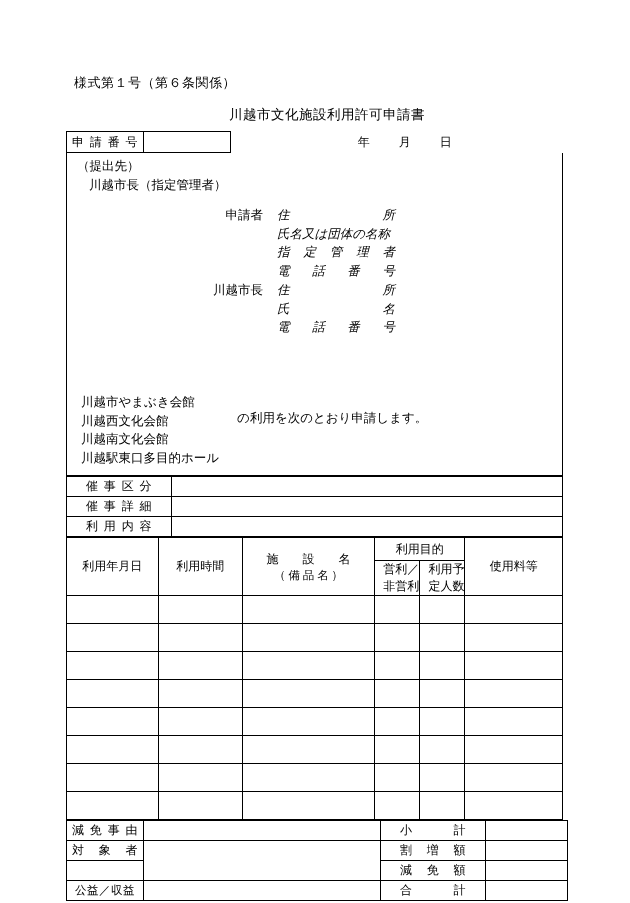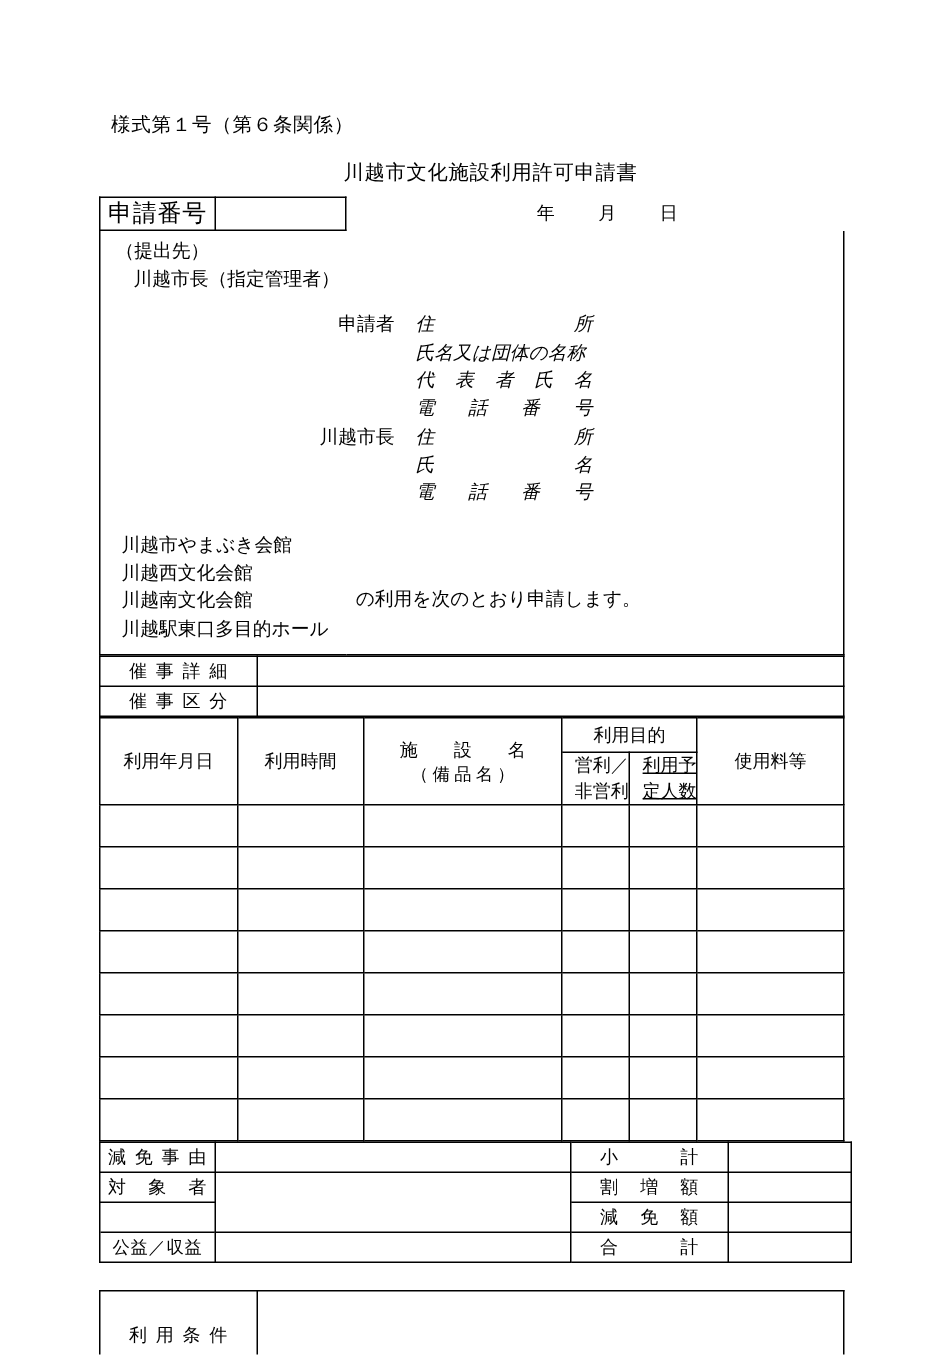--- a/index.html
+++ b/index.html
@@ -48,21 +48,21 @@
   }
 
   
   .top-table {
     width: 497px;
   }
   .cell-label {
     text-align: center;
     height: 20px;
     letter-spacing: 0.5px;
-    font-size: 16px;
+    font-size: 12px;
   }
   .spread {
     display: inline-block;
     text-align: justify;
     text-align-last: justify;
   }
   .w5 { width: 76px; }
 
   .date-row {
     border: none !important;
@@ -116,20 +116,21 @@
 
   .venues-wrap {
     margin-top: 16px;
     display: flex;
     align-items: center;
     padding-left: 14px;
   }
   .venues {
     font-size: 12.5px;
     line-height: 1.48;
+    margin-top: 40px;
   }
   .apply-text {
     font-size: 12.5px;
     margin-left: 18px;
     padding-top: 16px;
   }
 
   
   .event-table { width: 497px; }
   .event-table td { height: 19px; }
@@ -139,21 +140,21 @@
     letter-spacing: 0.5px;
   }
 
   
   .usage-table { width: 497px; }
   .usage-table td { text-align: center; }
   .uh-1 { width: 76px; }
   .uh-2 { width: 70px; }
   .uh-3 { width: 110px; }
   .uh-4 { width: 75px; }
-  .uh-5 { width: 85px; text-decoration: underline; }
+  .uh-5 { width: 85px; }
   .uh-6 { width: 81px; }
   .usage-table .hrow1 td { height: 22px; }
   .usage-table .hrow2 td { height: 28px; text-align: right; }
   .usage-table .drow td { height: 27px; }
   .facility-sub { font-size: 11.5px; }
 
   
   .fee-table { width: 497px; }
   .fee-table td { height: 19px; }
   .fee-l1 { width: 76px; text-align: center; letter-spacing: 0.5px; }
@@ -203,21 +204,21 @@
           <div class="ab-row">
             <div class="ab-key">申請者</div>
             <div class="ab-val"><span class="just j-addr">住　　　　所</span></div>
           </div>
           <div class="ab-row">
             <div class="ab-key"></div>
             <div class="ab-val"><span>氏名又は団体の名称</span></div>
           </div>
           <div class="ab-row">
             <div class="ab-key"></div>
-            <div class="ab-val"><span class="just j-rep">代表者氏名</span></div>
+            <div class="ab-val"><span class="just j-rep">指定管理者</span></div>
           </div>
           <div class="ab-row">
             <div class="ab-key"></div>
             <div class="ab-val"><span class="just j-tel">電話番号</span></div>
           </div>
           <div class="ab-row">
             <div class="ab-key">川越市長</div>
             <div class="ab-val"><span class="just j-addr">住　　　　所</span></div>
           </div>
           <div class="ab-row">
@@ -241,25 +242,29 @@
         </div>
 
       </td>
     </tr>
   </tbody>
     </table>
 
   <table class="event-table" style="border-top:none">
     <tbody>
         <tr>
+      <td class="ev-label"><span class="spread" style="width:66px">催事区分</span></td>
+      <td></td>
+    </tr>
+    <tr>
       <td class="ev-label"><span class="spread" style="width:66px">催事詳細</span></td>
       <td></td>
     </tr>
     <tr>
-      <td class="ev-label"><span class="spread" style="width:66px">催事区分</span></td>
+      <td class="ev-label"><span class="spread" style="width:66px">利用内容</span></td>
       <td></td>
     </tr>
   </tbody>
     </table>
 
   <table class="usage-table" style="border-top:none">
     <tbody>
         <tr class="hrow1">
       <td class="uh-1" rowspan="2">利用年月日</td>
       <td class="uh-2" rowspan="2">利用時間</td>

